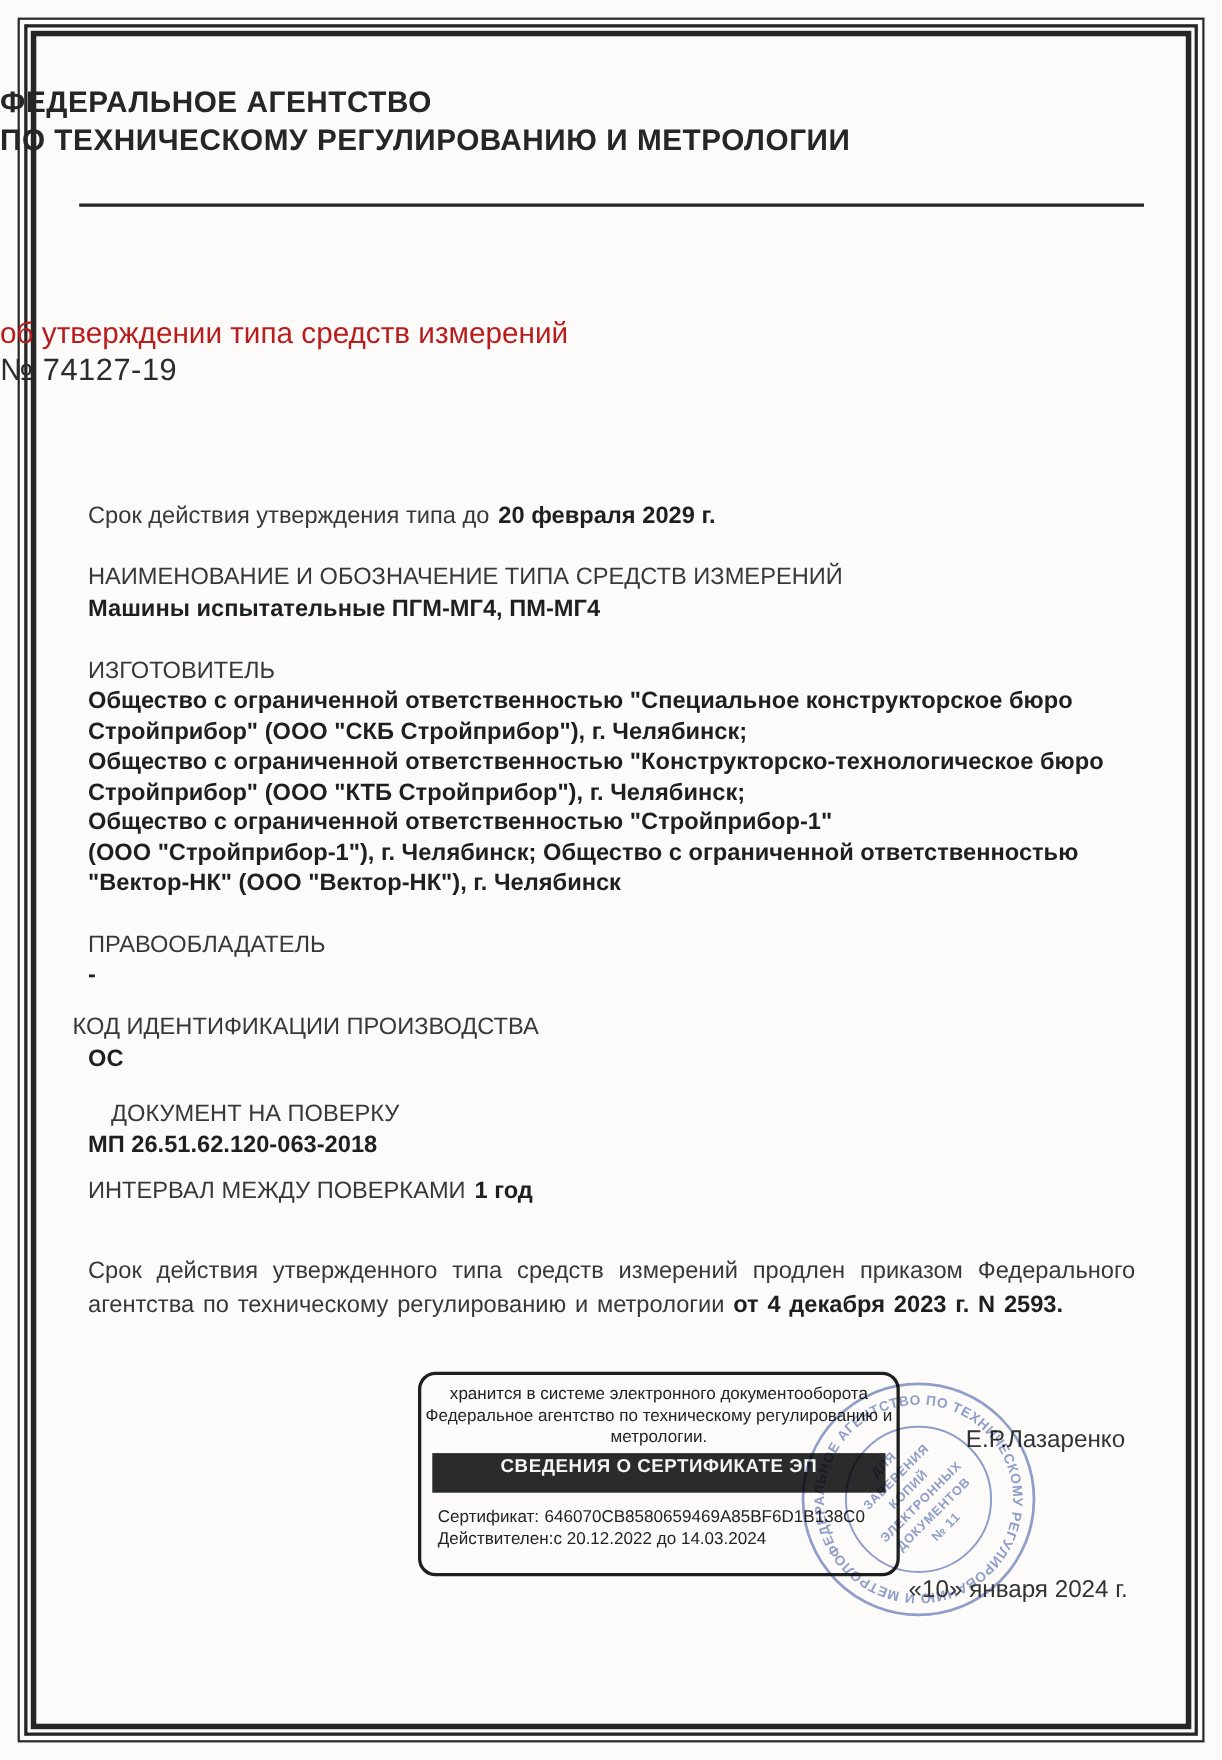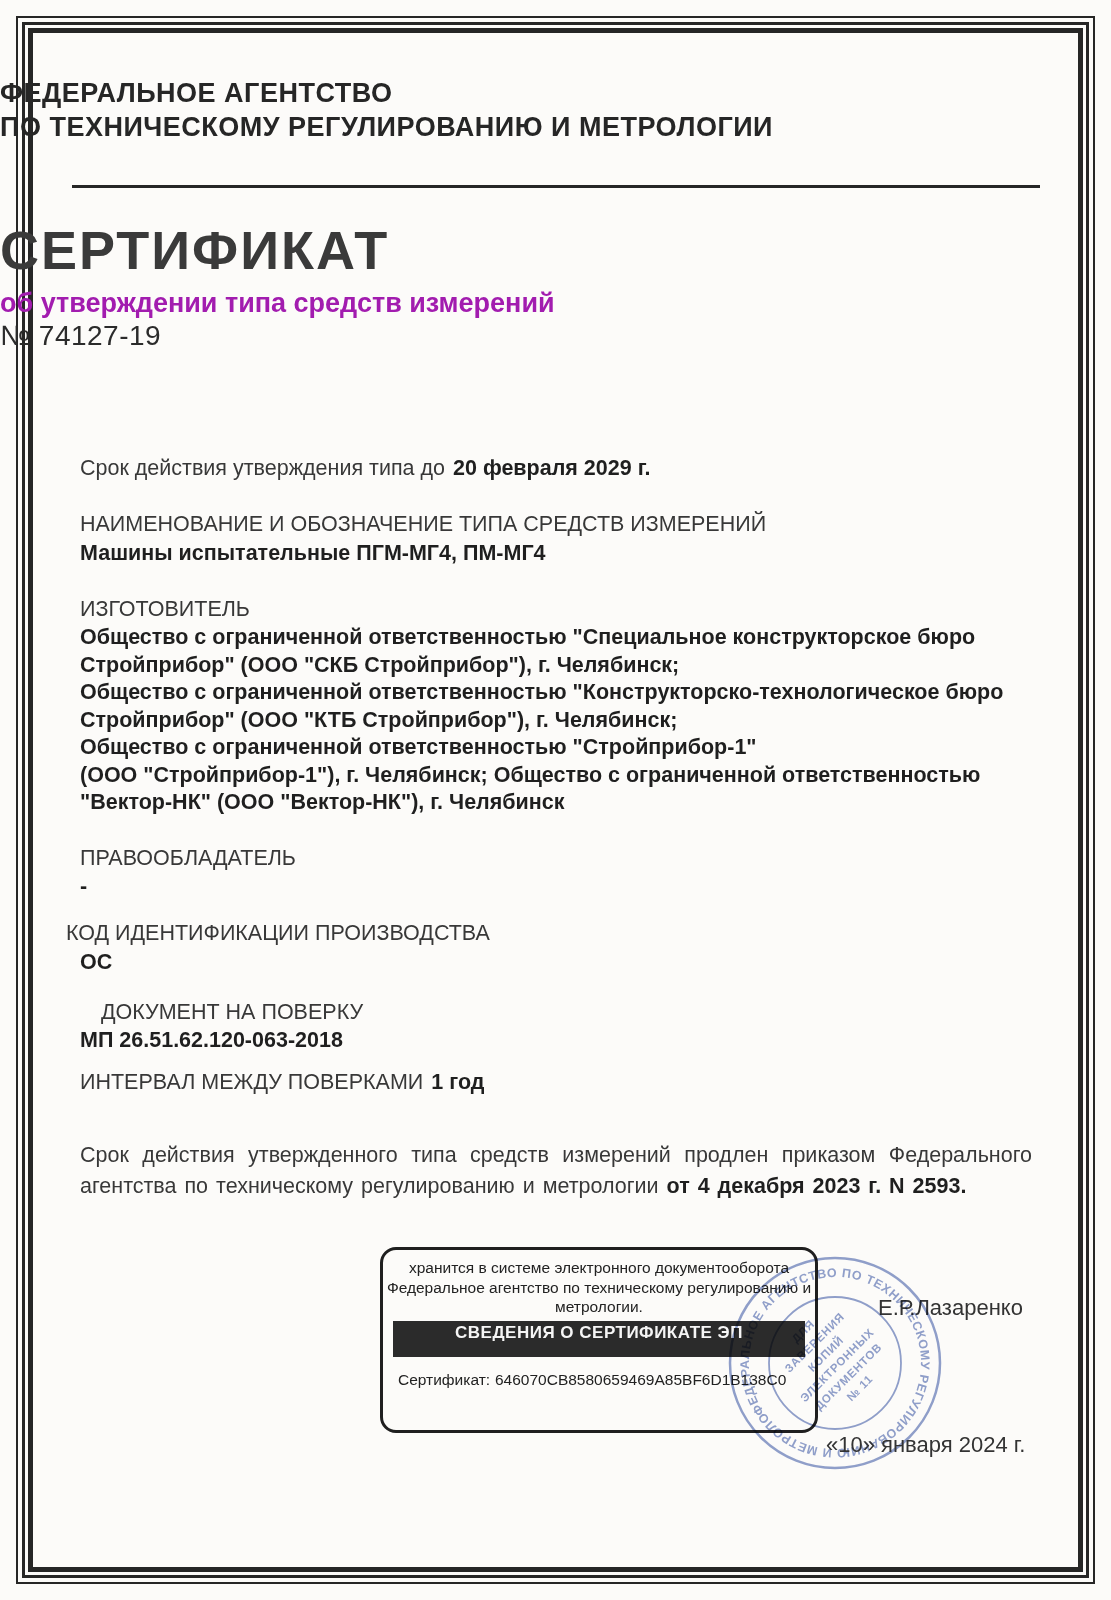--- a/index.html
+++ b/index.html
@@ -12,21 +12,21 @@
   }
   .frame-a{position:absolute;left:16px;top:16px;right:16px;bottom:16px;border:2px solid #262626;}
   .frame-b{position:absolute;left:4px;top:4px;right:4px;bottom:4px;border:3px solid #262626;}
   .frame-c{position:absolute;left:3px;top:3px;right:3px;bottom:3px;border:5px solid #262626;}
   .content{position:absolute;left:0;top:0;width:1111px;height:1600px;}
   .abs{position:absolute;}
   .center{width:100%;text-align:left;}
   .hdr{font-size:27px;font-weight:bold;color:#262626;line-height:34px;letter-spacing:.5px;}
   .rule{background:#262626;height:3px;}
   .title{font-size:54px;font-weight:bold;color:#3a3a3a;letter-spacing:2px;}
-  .subtitle{font-size:27px;color:#a21caf;font-weight:bold;}
+  .subtitle{font-size:27px;color:#b91c1c;}
   .certnum{font-size:28px;font-weight:normal;color:#2b2b2b;letter-spacing:.5px;}
   .body-reg{font-size:21.5px;color:#383838;}
   .body-bold{font-size:21.5px;font-weight:bold;color:#1f1f1f;}
   .gap{margin-left:8px;text-align:center;}
   .mlines div{font-size:21.5px;font-weight:bold;color:#1f1f1f;line-height:27.5px;}
   .para{font-size:21.5px;color:#383838;text-align:justify;line-height:31px;word-spacing:2px;}
   .sig{font-size:22px;color:#333;}
   .epbox{
     border:3px solid #1f1f1f;border-radius:16px;background:rgba(252,251,249,.0);
     box-sizing:border-box;
@@ -54,21 +54,20 @@
 
 <div class="content">
 
   <div class="abs center" style="top:76px;">
     <div class="hdr">ФЕДЕРАЛЬНОЕ АГЕНТСТВО</div>
     <div class="hdr">ПО ТЕХНИЧЕСКОМУ РЕГУЛИРОВАНИЮ И МЕТРОЛОГИИ</div>
   </div>
 
   <div class="abs rule" style="top:185px;left:72px;width:968px;"></div>
 
-  <div class="abs center title" style="top:219px;">СЕРТИФИКАТ</div>
   <div class="abs center subtitle" style="top:288px;">об утверждении типа средств измерений</div>
   <div class="abs center certnum" style="top:320px;">№ 74127-19</div>
 
   <div class="abs" style="top:456px;left:80px;">
     <span class="body-reg">Срок действия утверждения типа до</span><span class="body-bold gap">20 февраля 2029 г.</span>
   </div>
 
   <div class="abs body-reg" style="top:512px;left:80px;">НАИМЕНОВАНИЕ И ОБОЗНАЧЕНИЕ ТИПА СРЕДСТВ ИЗМЕРЕНИЙ</div>
   <div class="abs body-bold" style="top:541px;left:80px;">Машины испытательные ПГМ-МГ4, ПМ-МГ4</div>
 
@@ -103,20 +102,21 @@
 
   <div class="abs epbox" style="top:1247px;left:380px;width:438px;height:186px;">
     <div class="notice">
       <div>хранится в системе электронного документооборота</div>
       <div>Федеральное агентство по техническому регулированию и</div>
       <div>метрологии.</div>
     </div>
     <div class="epbar">СВЕДЕНИЯ О СЕРТИФИКАТЕ ЭП</div>
     <div class="epdetails">
       <div><span class="dl">Сертификат:</span><span>646070CB8580659469A85BF6D1B138C0</span></div>
+      <div><span class="dl">Действителен:</span><span>с 20.12.2022 до 14.03.2024</span></div>
     </div>
   </div>
 
   <div class="abs sig" style="top:1295px;left:878px;">Е.Р.Лазаренко</div>
 
   <svg class="abs stamp" style="top:1251px;left:723px;" width="224" height="224" viewBox="-112 -112 224 224">
     <defs>
       <path id="ringPath" d="M -86,0 A 86,86 0 1,1 86,0 A 86,86 0 1,1 -86,0" fill="none"></path>
     </defs>
     <circle cx="0" cy="0" r="105" fill="none" stroke-width="2.5" stroke="#8294c7"></circle>

